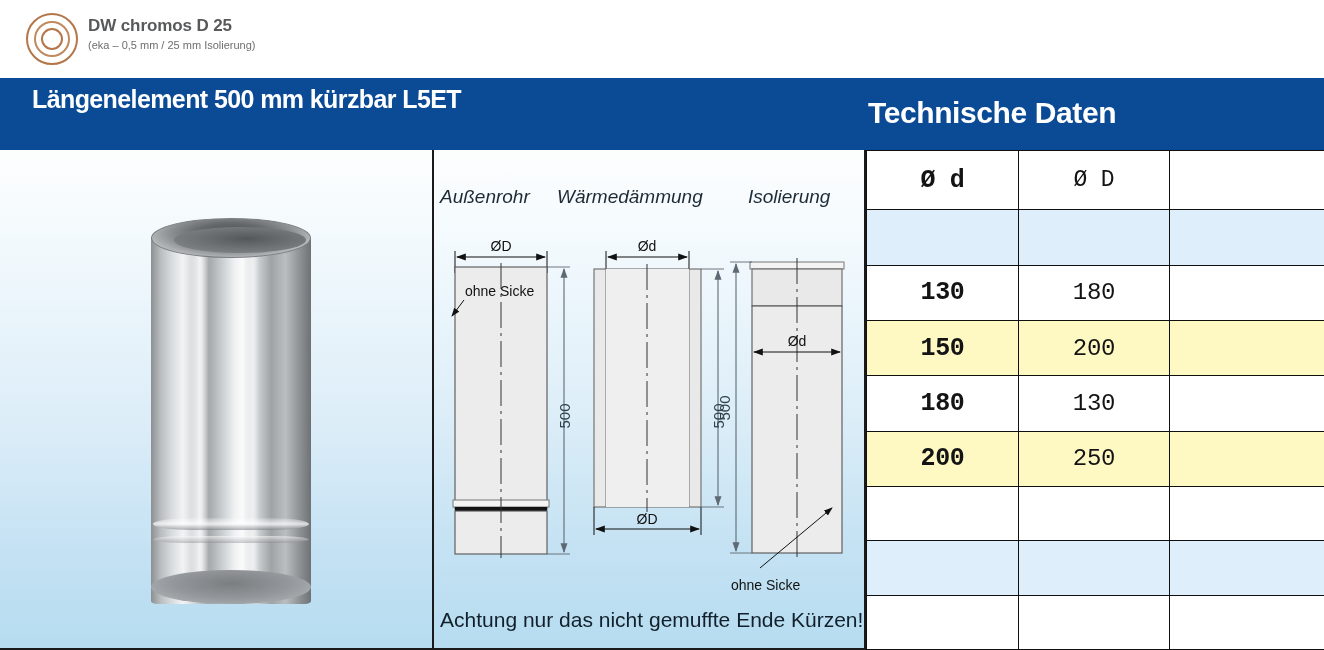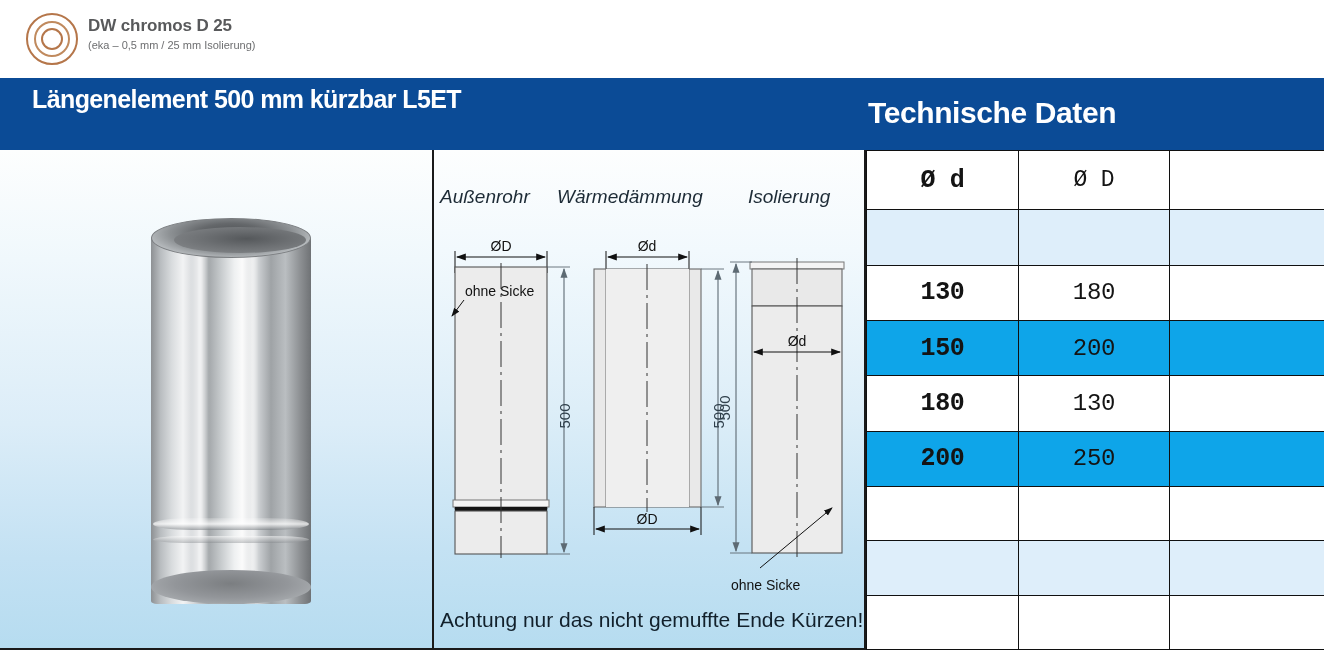--- a/index.html
+++ b/index.html
@@ -146,21 +146,21 @@
     text-align: center; vertical-align: middle;
     font-family: Liberation Mono, monospace;
     color: #141414;
   }
   table.tech td.c1 { width: 152px; }
   table.tech td.c2 { width: 151px; }
   table.tech td.c3 { width: 155px; border-right: none; }
   tr.hdr td { height: 58px; }
   tr.band td { height: 54px; background: #deeefa; }
   tr.row td { height: 54px; }
-  tr.row.alt td { background: #0ea5e9; }
+  tr.row.alt td { background: #fef9c3; }
   tr.blank td { height: 53px; }
   tr.blank.alt td { background: #deeefa; }
 
   .hd1 { font-size: 25px; font-weight: bold; letter-spacing: -0.3px; }
   .hd2 { font-size: 23px; font-weight: normal; letter-spacing: -0.2px; }
   .v1 { font-size: 25px; font-weight: bold; letter-spacing: -0.4px; }
   .v2 { font-size: 24px; font-weight: normal; letter-spacing: -0.3px; }
 </style>
 </head>
 <body>

